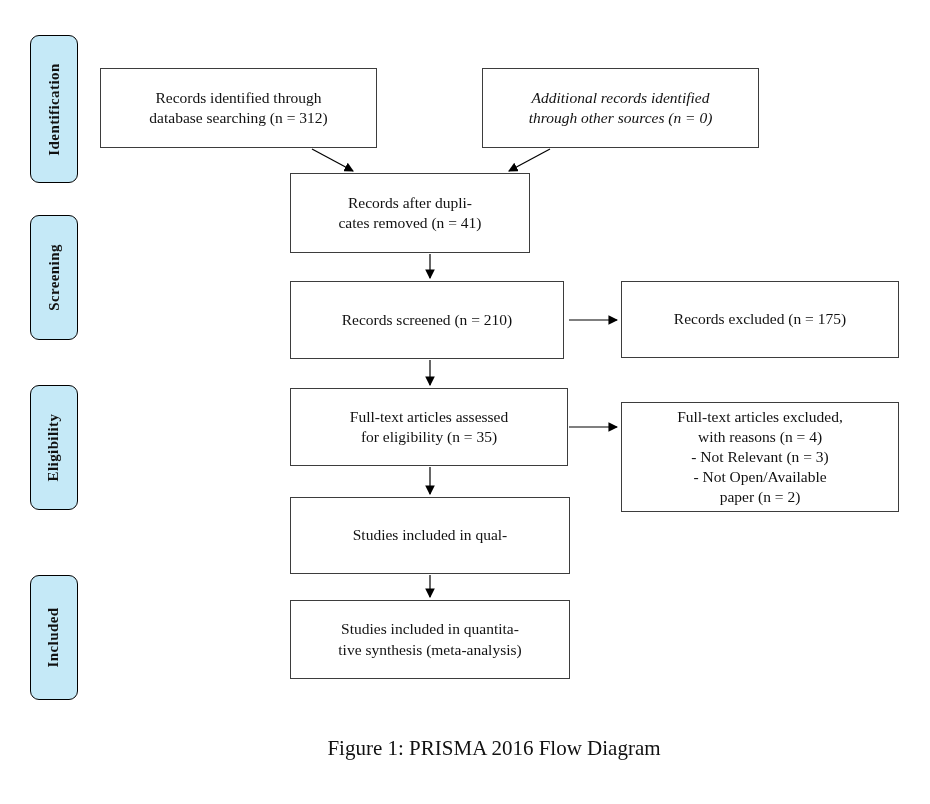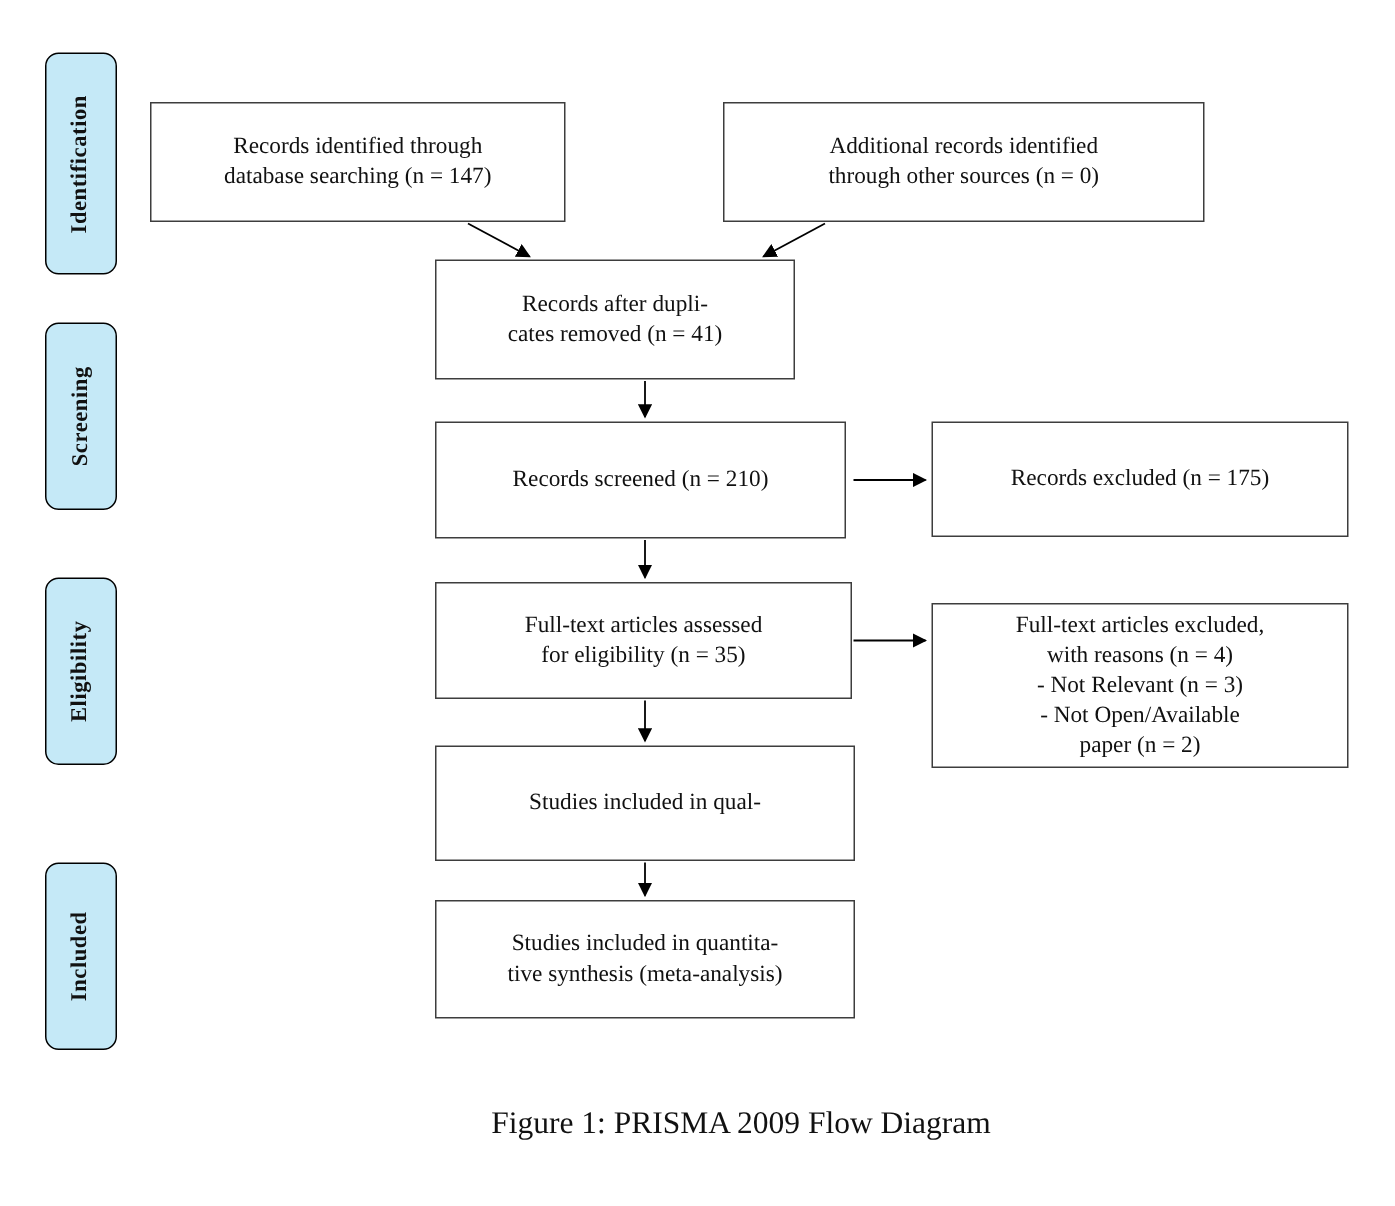--- a/index.html
+++ b/index.html
@@ -46,21 +46,21 @@
     border:1px solid var(--box-border);
     box-sizing:border-box;
     display:flex;flex-direction:column;
     align-items:center;justify-content:center;
     text-align:center;
     font-size:15.5px;
     line-height:1.32;
     padding:2px 16px;
   }
   .box-identified{left:100px;top:68px;width:277px;height:80px;}
-  .box-additional{left:482px;top:68px;width:321px;height:80px;}
+  .box-additional{left:482px;top:68px;width:277px;height:80px;font-style:italic;}
   .box-duplicates{left:290px;top:173px;width:240px;height:80px;}
   .box-screened{left:290px;top:281px;width:274px;height:78px;align-items:center;}
   .box-excluded{left:621px;top:281px;width:278px;height:77px;}
   .box-fulltext{left:290px;top:388px;width:278px;height:78px;}
   .box-fulltext-excluded{left:621px;top:372px;width:278px;height:110px;line-height:1.28;margin-top:30px;}
   .box-qualitative{left:290px;top:497px;width:280px;height:77px;}
   .box-quantitative{left:290px;top:600px;width:280px;height:79px;}
   .arrows{position:absolute;left:0;top:0;pointer-events:none;}
   .arrows line{stroke:var(--arrow);stroke-width:1.2;}
   .caption{
@@ -83,21 +83,21 @@
   </div>
   <div class="stage stage-eligibility">
     <span class="stage-text">Eligibility</span>
   </div>
   <div class="stage stage-included">
     <span class="stage-text">Included</span>
   </div>
 
   <div class="box box-identified">
     <div>Records identified through</div>
-    <div>database searching (n = 147)</div>
+    <div>database searching (n = 312)</div>
   </div>
 
   <div class="box box-additional">
     <div>Additional records identified</div>
     <div>through other sources (n = 0)</div>
   </div>
 
   <div class="box box-duplicates">
     <div>Records after dupli-</div>
     <div>cates removed (n = 41)</div>
@@ -142,15 +142,15 @@
     <line x1="312" y1="149" x2="353" y2="171" marker-end="url(#arrowhead)"></line>
     <line x1="550" y1="149" x2="509" y2="171" marker-end="url(#arrowhead)"></line>
     <line x1="430" y1="254" x2="430" y2="278" marker-end="url(#arrowhead)"></line>
     <line x1="569" y1="320" x2="617" y2="320" marker-end="url(#arrowhead)"></line>
     <line x1="430" y1="360" x2="430" y2="385" marker-end="url(#arrowhead)"></line>
     <line x1="569" y1="427" x2="617" y2="427" marker-end="url(#arrowhead)"></line>
     <line x1="430" y1="467" x2="430" y2="494" marker-end="url(#arrowhead)"></line>
     <line x1="430" y1="575" x2="430" y2="597" marker-end="url(#arrowhead)"></line>
   </svg>
 
-  <div class="caption">Figure 1: PRISMA 2009 Flow Diagram</div>
+  <div class="caption">Figure 1: PRISMA 2016 Flow Diagram</div>
 
 </div>
 
 </body></html>

